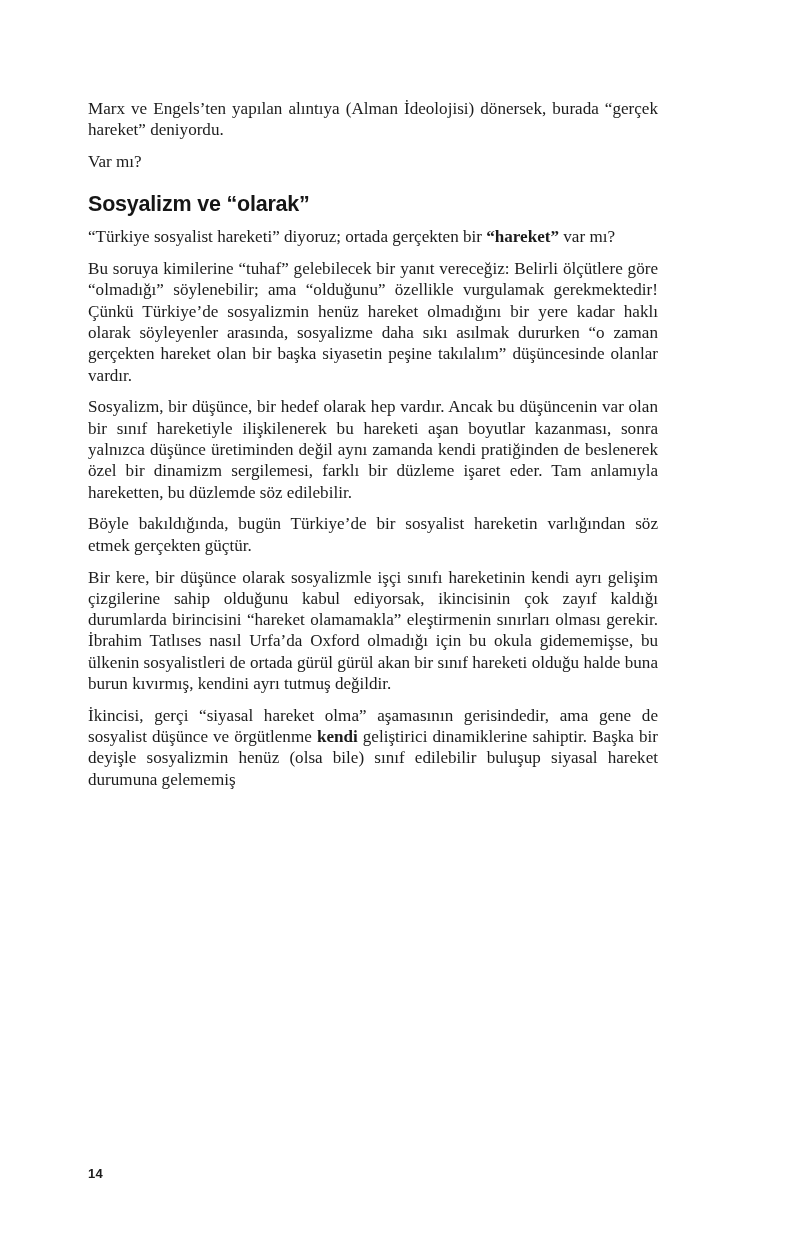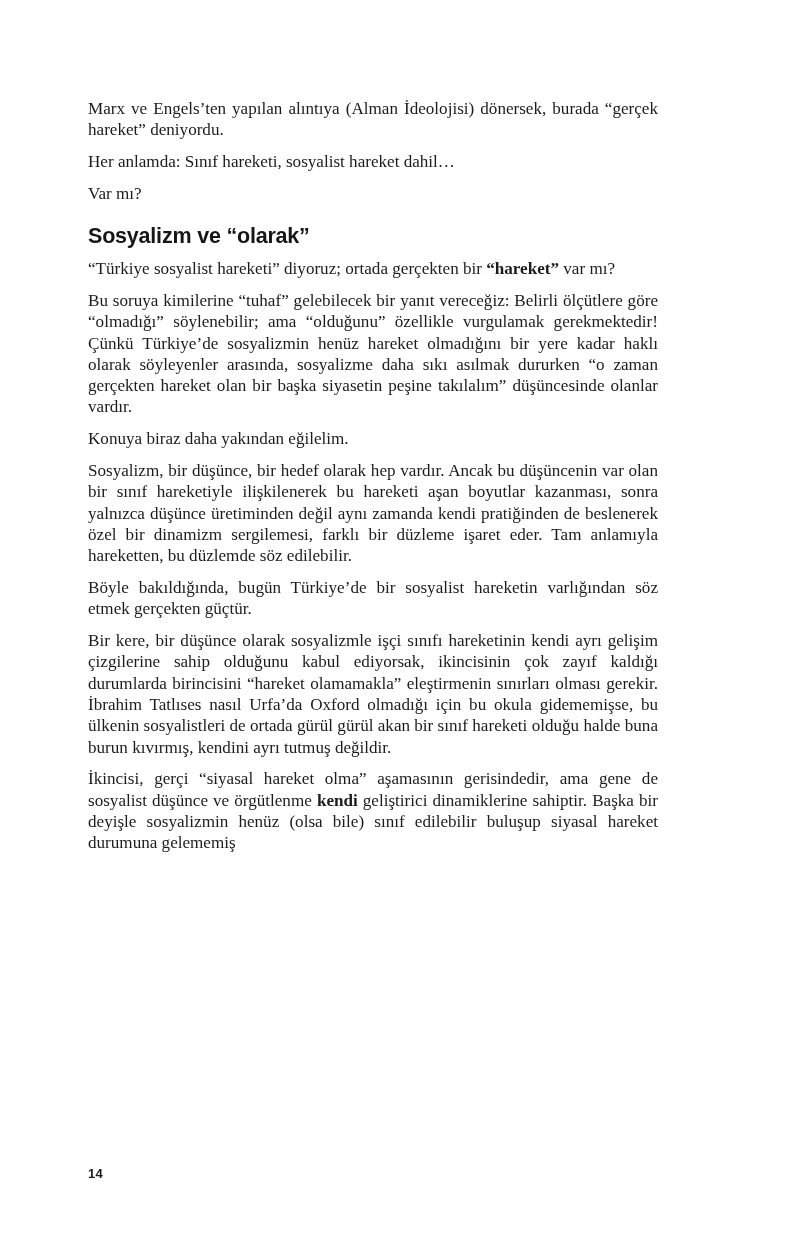--- a/index.html
+++ b/index.html
@@ -70,31 +70,29 @@
 </head>
 <body>
 
 <div class="page">
 
   <div class="text-column">
 
     <p class="para">Marx ve Engels’ten yapılan alıntıya (Alman İdeolojisi) dönersek, burada “gerçek hareket” deniyordu.</p>
 
 
-    <p class="para flush">Her anlamda: Sınıf hareketi, sosyalist hareket dahil…</p>
 
     <p class="para flush">Var mı?</p>
 
     <h2 class="section-heading">Sosyalizm ve “olarak”</h2>
 
     <p class="para"><span>“Türkiye sosyalist hareketi” diyoruz; ortada gerçekten bir </span><b>“hareket”</b><span> var mı?</span></p>
 
     <p class="para">Bu soruya kimilerine “tuhaf” gelebilecek bir yanıt vereceğiz: Belirli ölçütlere göre “olmadığı” söylenebilir; ama “olduğunu” özellikle vurgulamak gerekmektedir! Çünkü Türkiye’de sosyalizmin henüz hareket olmadığını bir yere kadar haklı olarak söyleyenler arasında, sosyalizme daha sıkı asılmak dururken “o zaman gerçekten hareket olan bir başka siyasetin peşine takılalım” düşüncesinde olanlar vardır.</p>
 
-    <p class="para flush">Konuya biraz daha yakından eğilelim.</p>
 
     <p class="para">Sosyalizm, bir düşünce, bir hedef olarak hep vardır. Ancak bu düşüncenin var olan bir sınıf hareketiyle ilişkilenerek bu hareketi aşan boyutlar kazanması, sonra yalnızca düşünce üretiminden değil aynı zamanda kendi pratiğinden de beslenerek özel bir dinamizm sergilemesi, farklı bir düzleme işaret eder. Tam anlamıyla hareketten, bu düzlemde söz edilebilir.</p>
 
     <p class="para">Böyle bakıldığında, bugün Türkiye’de bir sosyalist hareketin varlığından söz etmek gerçekten güçtür.</p>
 
 
     <p class="para">Bir kere, bir düşünce olarak sosyalizmle işçi sınıfı hareketinin kendi ayrı gelişim çizgilerine sahip olduğunu kabul ediyorsak, ikincisinin çok zayıf kaldığı durumlarda birincisini “hareket olamamakla” eleştirmenin sınırları olması gerekir. İbrahim Tatlıses nasıl Urfa’da Oxford olmadığı için bu okula gidememişse, bu ülkenin sosyalistleri de ortada gürül gürül akan bir sınıf hareketi olduğu halde buna burun kıvırmış, kendini ayrı tutmuş değildir.</p>
 
     <p class="para"><span>İkincisi, gerçi “siyasal hareket olma” aşamasının gerisindedir, ama gene de sosyalist düşünce ve örgütlenme </span><b>kendi</b><span> geliştirici dinamiklerine sahiptir. Başka bir deyişle sosyalizmin henüz (olsa bile) sınıf edilebilir buluşup siyasal hareket durumuna gelememiş</span></p>
 

